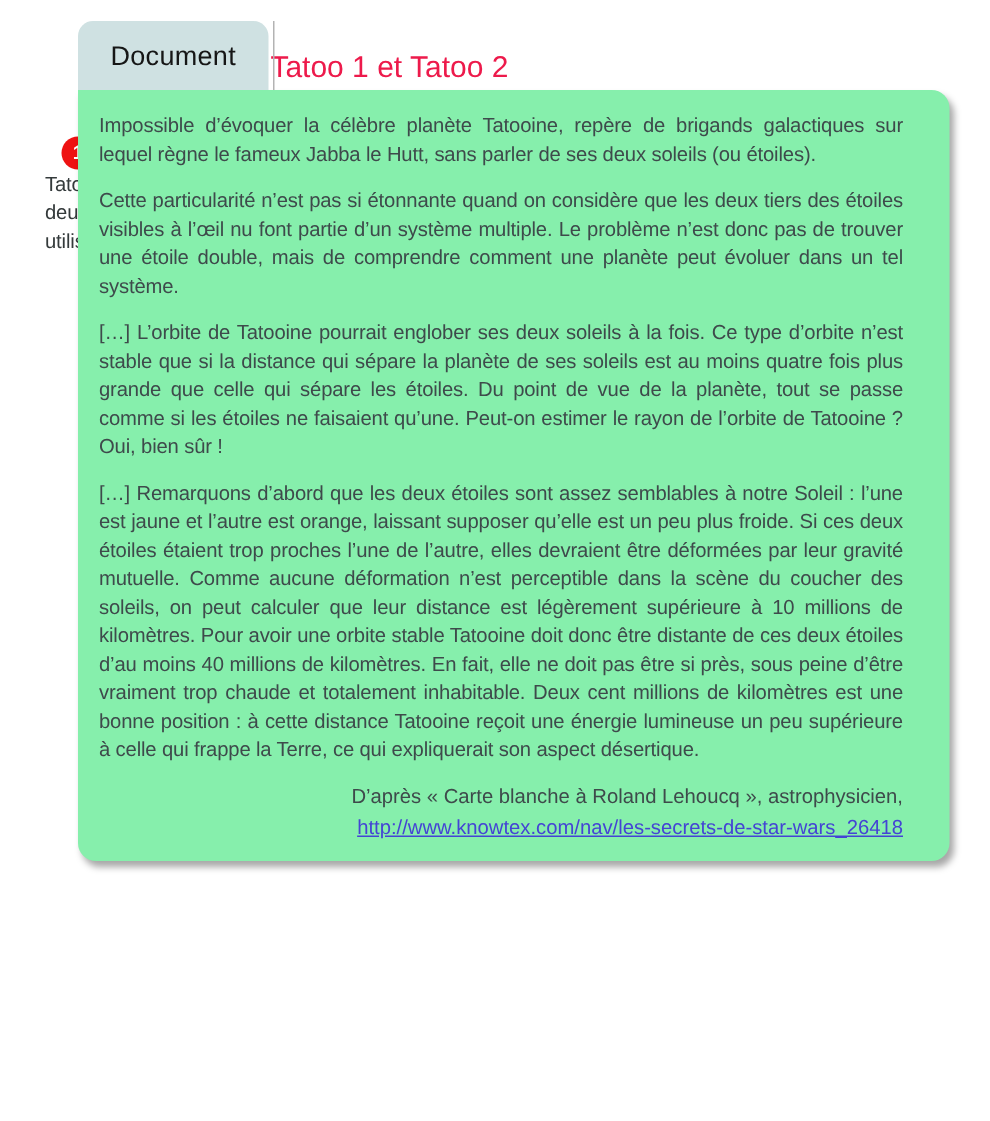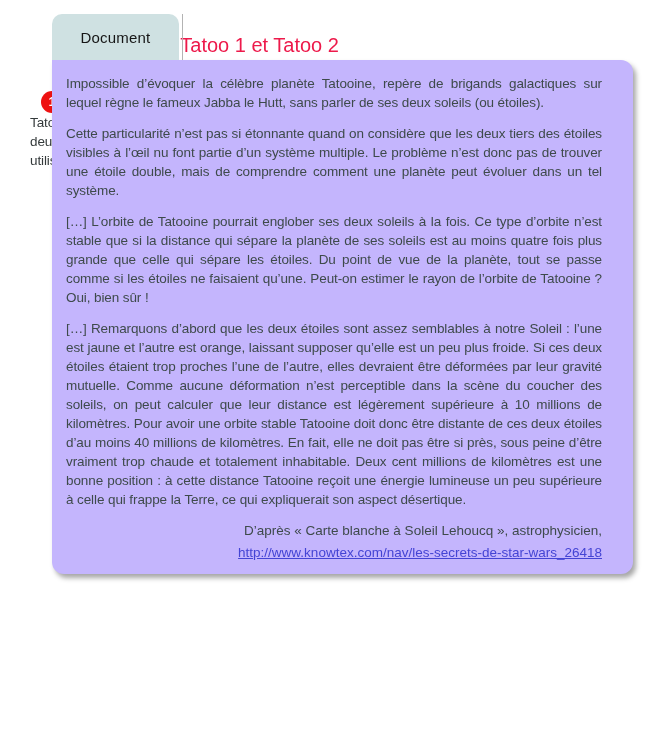--- a/index.html
+++ b/index.html
@@ -10,31 +10,31 @@
     background:#ffffff;
     overflow:hidden;
     font-family:"Liberation Sans","DejaVu Sans",sans-serif;
   }
   .doc-area { position:absolute; left:52px; top:14px; width:581px; }
   .tab-row { display:flex; align-items:stretch; height:46px; }
   .doc-tab {
     width:127px; background:#cfe1e2;
     border-radius:10px 10px 0 0;
     display:flex; align-items:center; justify-content:center;
-    font-size:15px; color:#161616; letter-spacing:0.2px;
+    font-size:18px; color:#161616; letter-spacing:0.2px;
     cursor:pointer;
   }
   .tab-divider { width:1px; background:#b3b3b3; margin-left:3px; }
   .doc-title {
     font-family:"Liberation Serif","DejaVu Serif",serif;
     font-weight:bold; font-size:16px; color:#e40c44;
     padding:10px 0 0 12px;
   }
   .doc-box {
-    background:#c4b5fd;
+    background:#86efac;
     border-radius:0 12px 12px 12px;
     box-shadow:3px 4px 5px rgba(0,0,0,0.35);
     padding:14px 31px 13px 14px;
   }
   .doc-para {
     text-align:justify;
     font-size:13.5px; line-height:19px; letter-spacing:-0.1px;
     color:#3e4a4b;
     margin-bottom:12px;
   }
@@ -79,21 +79,21 @@
       </div>
       <div class="tab-divider"></div>
     </div>
 
     <div class="doc-box">
       <p class="doc-para">Impossible d’évoquer la célèbre planète Tatooine, repère de brigands galactiques sur lequel règne le fameux Jabba le Hutt, sans parler de ses deux soleils (ou étoiles).</p>
       <p class="doc-para">Cette particularité n’est pas si étonnante quand on considère que les deux tiers des étoiles visibles à l’œil nu font partie d’un système multiple. Le problème n’est donc pas de trouver une étoile double, mais de comprendre comment une planète peut évoluer dans un tel système.</p>
       <p class="doc-para">[…] L’orbite de Tatooine pourrait englober ses deux soleils à la fois. Ce type d’orbite n’est stable que si la distance qui sépare la planète de ses soleils est au moins quatre fois plus grande que celle qui sépare les étoiles. Du point de vue de la planète, tout se passe comme si les étoiles ne faisaient qu’une. Peut-on estimer le rayon de l’orbite de Tatooine ? Oui, bien sûr !</p>
       <p class="doc-para">[…] Remarquons d’abord que les deux étoiles sont assez semblables à notre Soleil : l’une est jaune et l’autre est orange, laissant supposer qu’elle est un peu plus froide. Si ces deux étoiles étaient trop proches l’une de l’autre, elles devraient être déformées par leur gravité mutuelle. Comme aucune déformation n’est perceptible dans la scène du coucher des soleils, on peut calculer que leur distance est légèrement supérieure à 10 millions de kilomètres. Pour avoir une orbite stable Tatooine doit donc être distante de ces deux étoiles d’au moins 40 millions de kilomètres. En fait, elle ne doit pas être si près, sous peine d’être vraiment trop chaude et totalement inhabitable. Deux cent millions de kilomètres est une bonne position : à cette distance Tatooine reçoit une énergie lumineuse un peu supérieure à celle qui frappe la Terre, ce qui expliquerait son aspect désertique.</p>
 
-      <div class="attribution">D’après « Carte blanche à Soleil Lehoucq », astrophysicien,</div>
+      <div class="attribution">D’après « Carte blanche à Roland Lehoucq », astrophysicien,</div>
       <div class="source-link-row">
         <a class="source-link">http://www.knowtex.com/nav/les-secrets-de-star-wars_26418</a>
       </div>
     </div>
 
   </div>
 
   <h1 class="section-heading">1. Les Étoiles Tatoo 1 et Tatoo 2</h1>
 
   <p class="question"><span class="q-badge">1</span><span>En supposant que Tatoo 1 et Tatoo 2 ne sont pas déformées et sont à égale distance de Tatooine, montrer, en s’appuyant sur la photo et sur le texte, que la valeur du rayon de chacune des deux étoiles est environ égale à deux millions de kilomètres. Justifier avec soin la démarche utilisée.</span>

